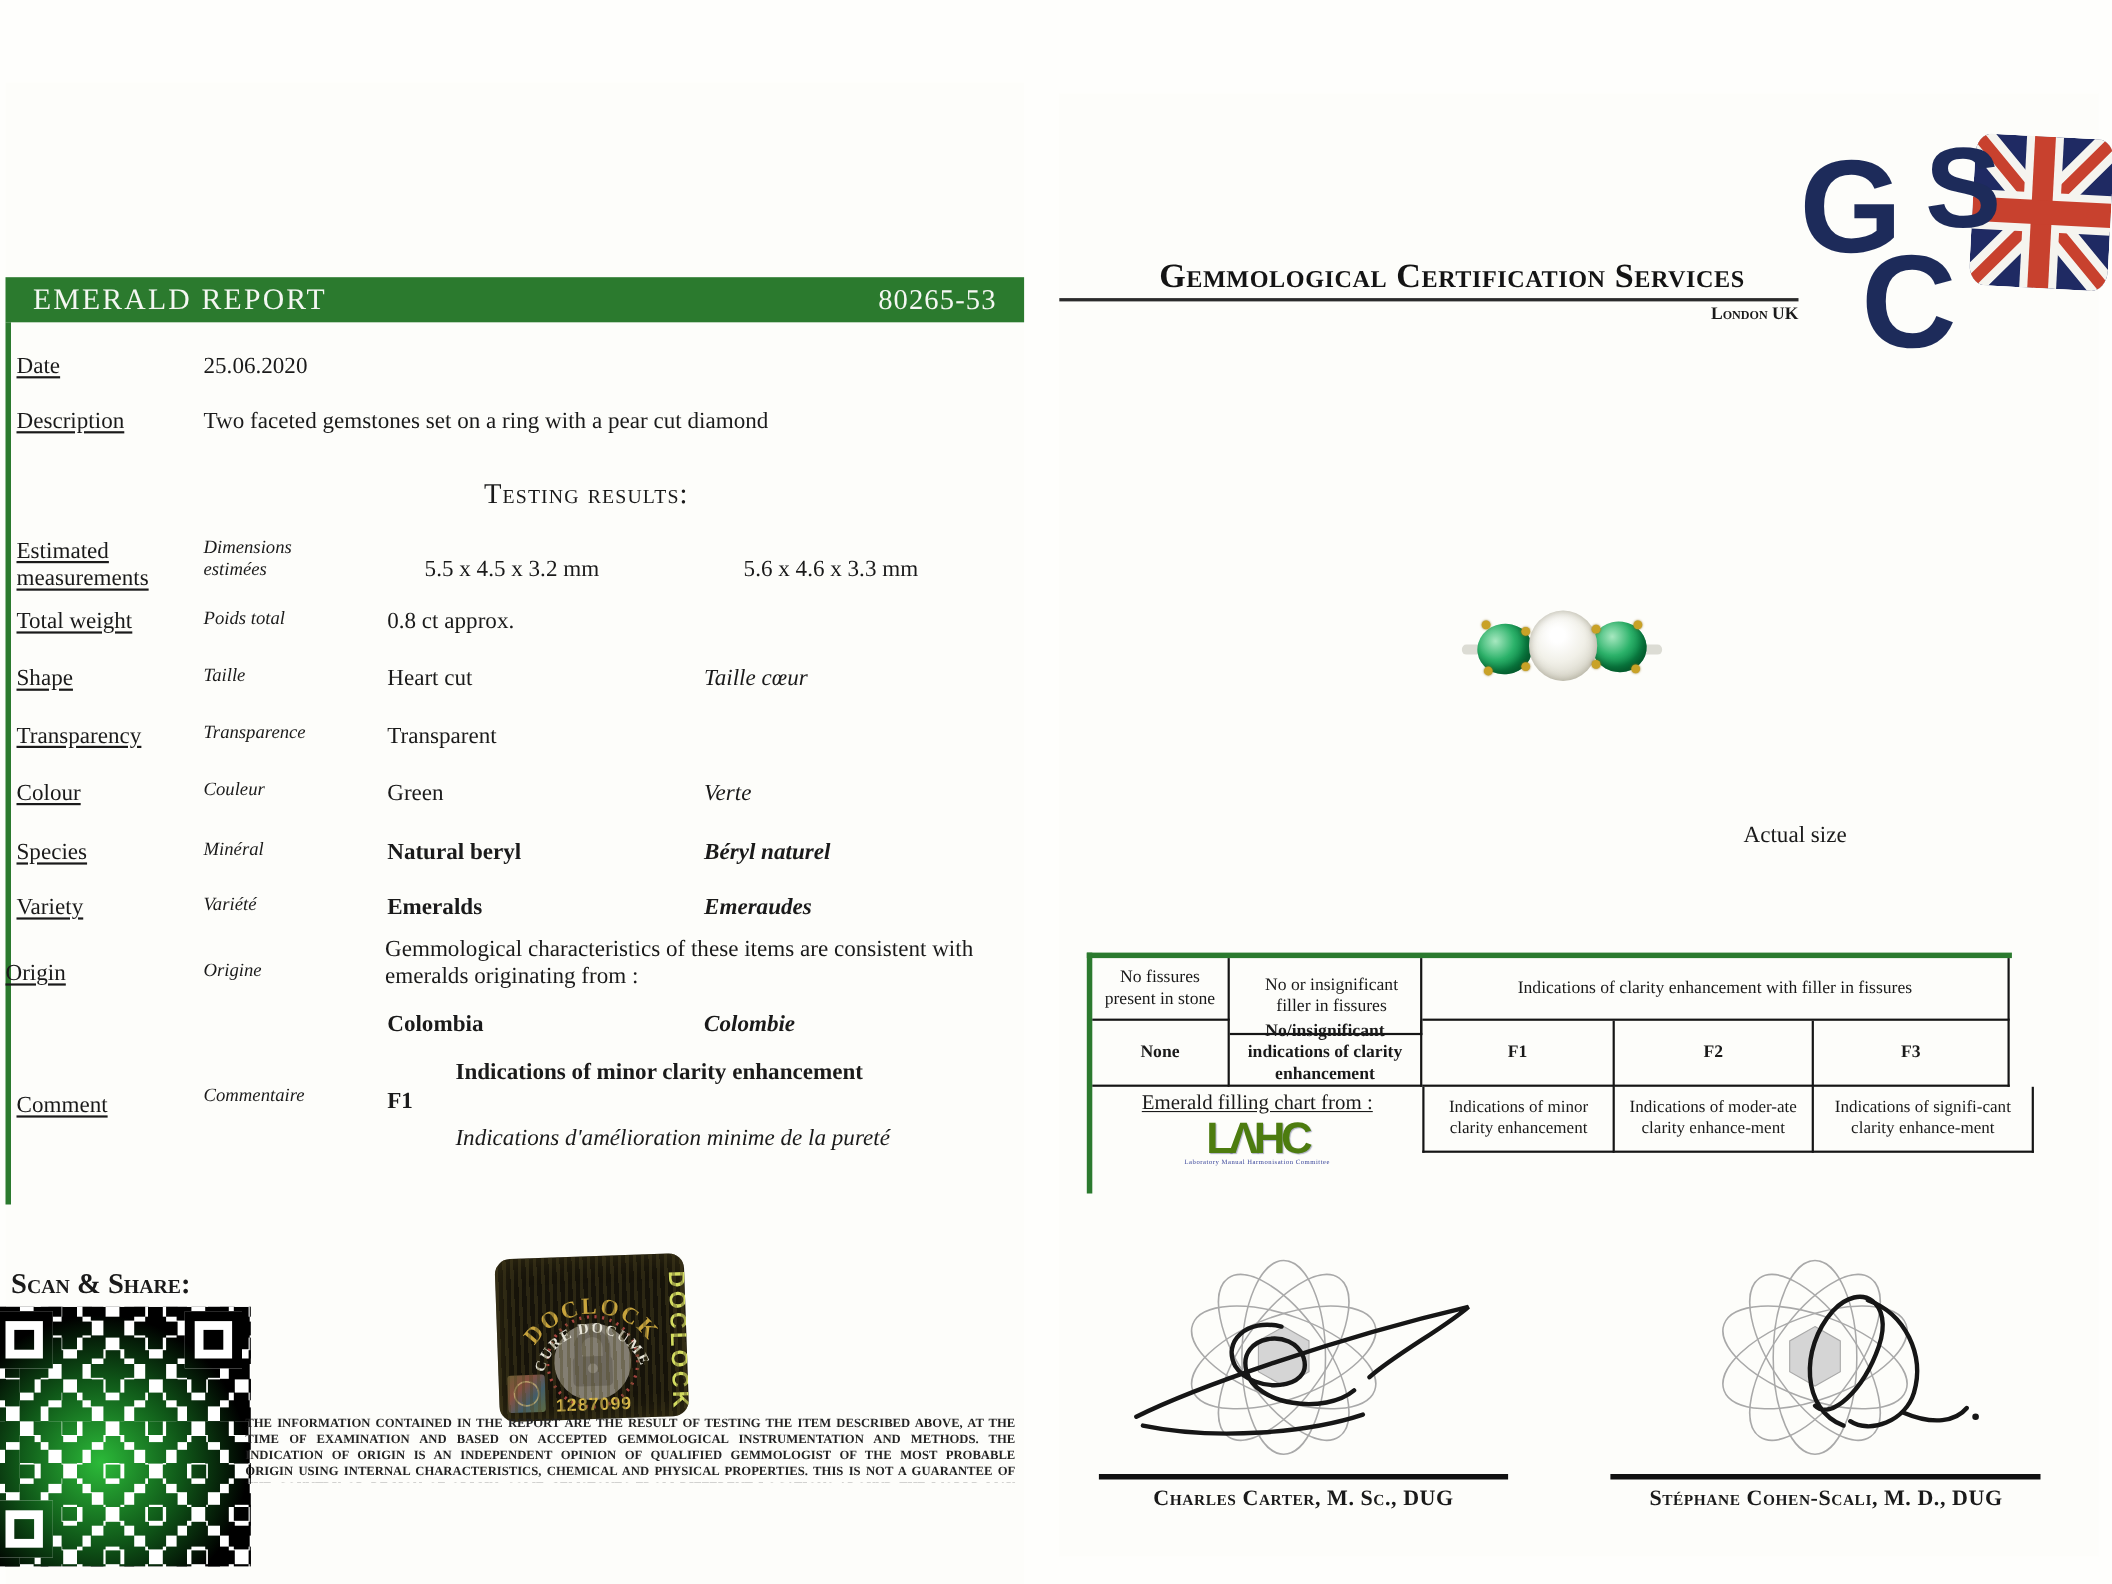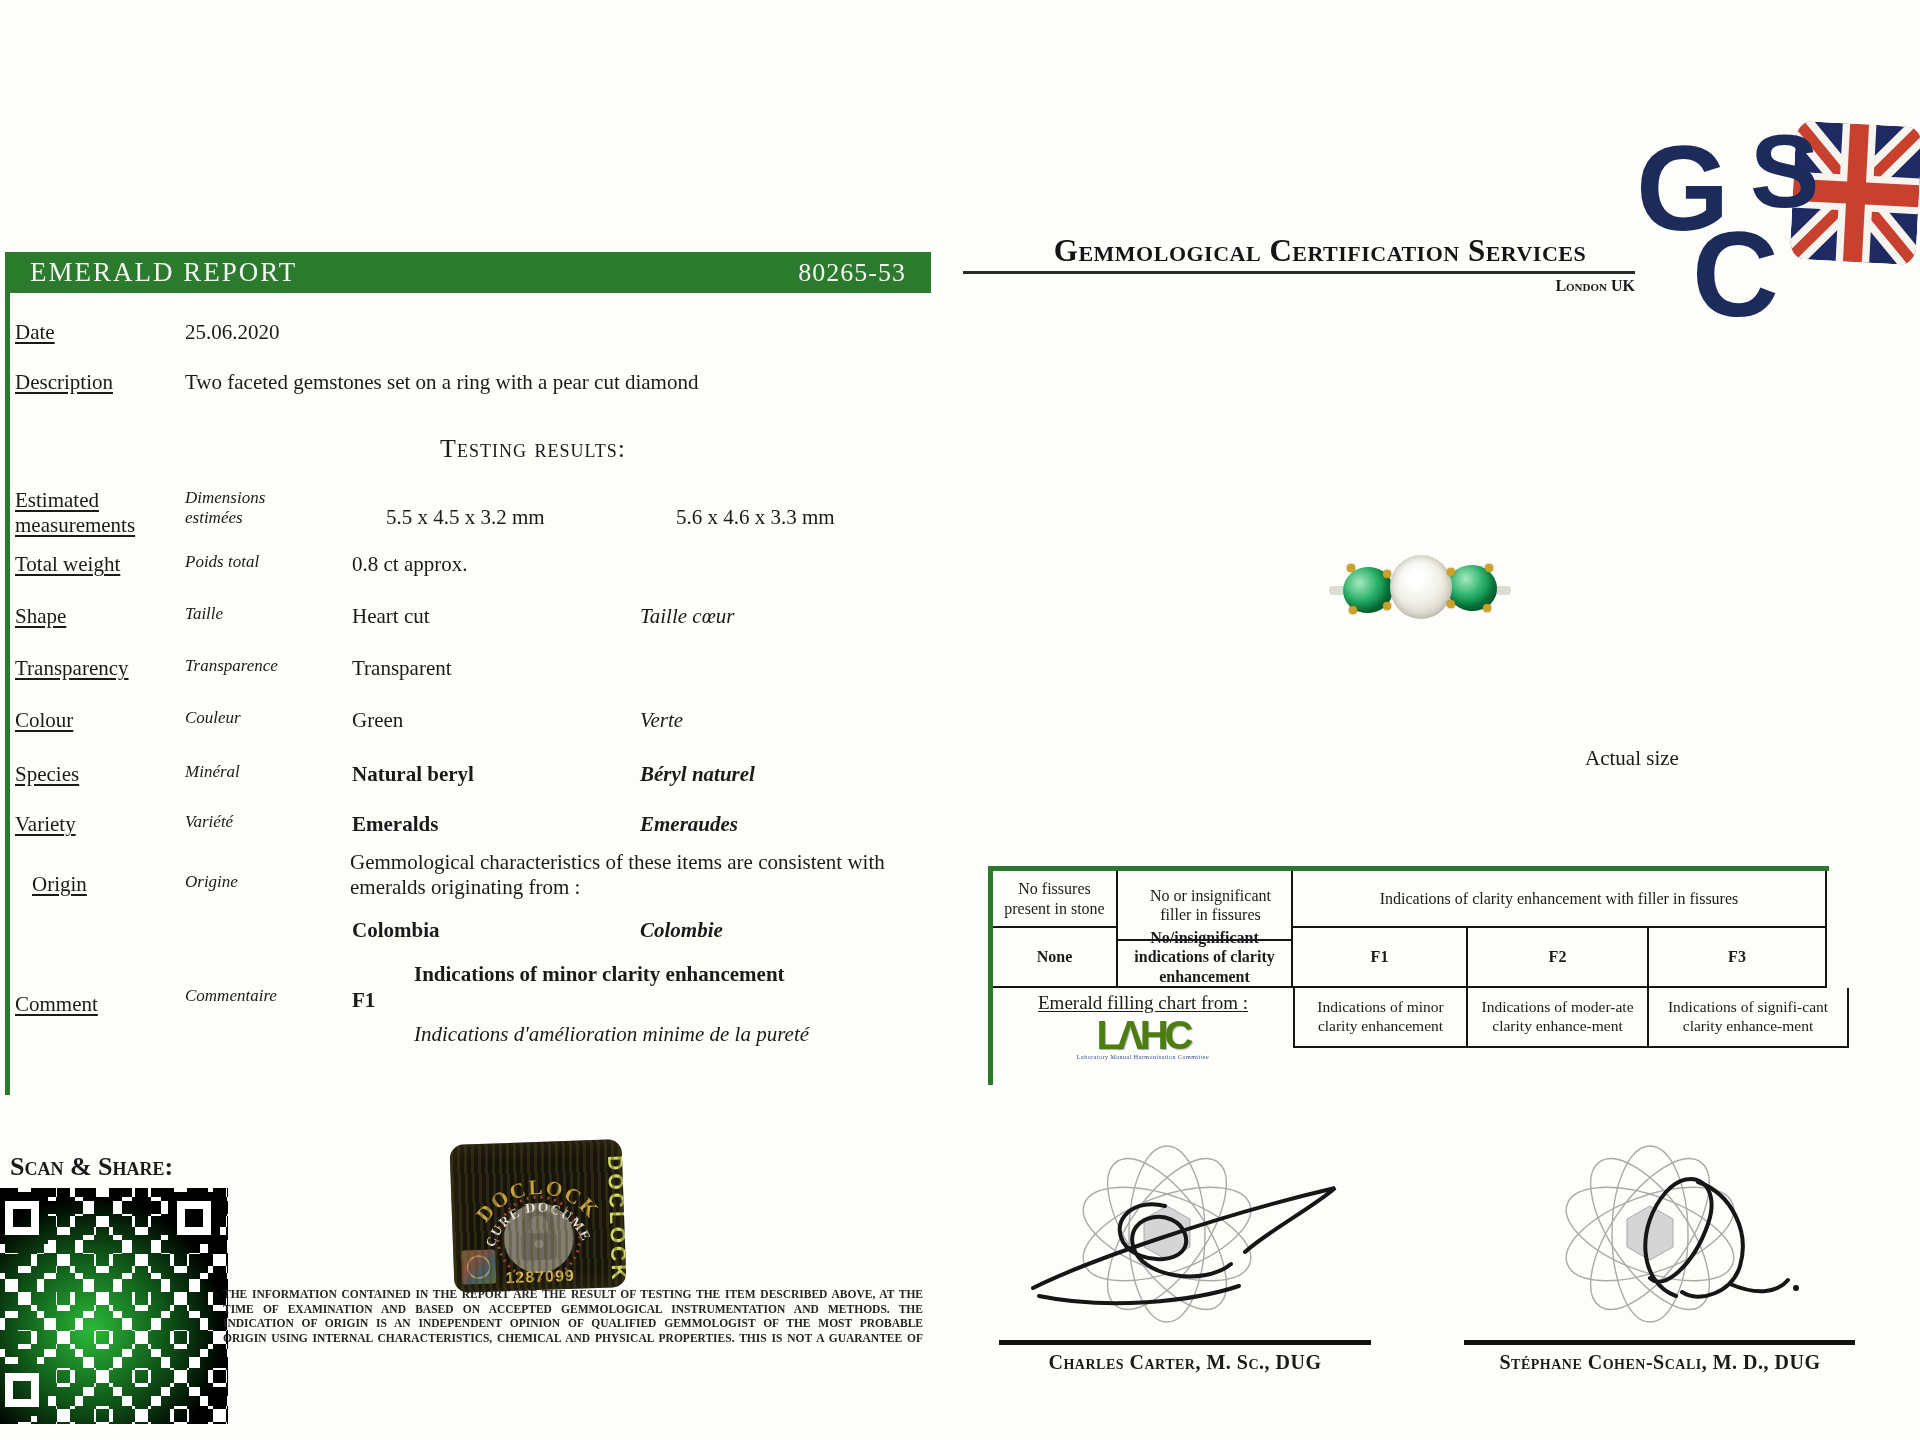--- a/index.html
+++ b/index.html
@@ -139,21 +139,21 @@
   <div class="abs lbl und" style="left:15px;top:762px;">Species</div>
   <div class="abs frlbl" style="left:185px;top:762px;">Minéral</div>
   <div class="abs val bold" style="left:352px;top:762px;">Natural beryl</div>
   <div class="abs val bold ital" style="left:640px;top:762px;">Béryl naturel</div>
 
   <div class="abs lbl und" style="left:15px;top:812px;">Variety</div>
   <div class="abs frlbl" style="left:185px;top:812px;">Variété</div>
   <div class="abs val bold" style="left:352px;top:812px;">Emeralds</div>
   <div class="abs val bold ital" style="left:640px;top:812px;">Emeraudes</div>
 
-  <div class="abs lbl und" style="left:32px;top:872px;text-align:right;">Origin</div>
+  <div class="abs lbl und" style="left:5px;top:872px;text-align:right;">Origin</div>
   <div class="abs frlbl" style="left:185px;top:872px;">Origine</div>
   <div class="abs val" style="left:350px;top:850px;width:578px;">Gemmological characteristics of these items are consistent with emeralds originating from :</div>
   <div class="abs val bold" style="left:352px;top:918px;">Colombia</div>
   <div class="abs val bold ital" style="left:640px;top:918px;">Colombie</div>
 
   <div class="abs lbl und" style="left:15px;top:992px;">Comment</div>
   <div class="abs frlbl" style="left:185px;top:986px;">Commentaire</div>
   <div class="abs val bold" style="left:352px;top:988px;">F1</div>
   <div class="abs val bold" style="left:414px;top:962px;">Indications of minor clarity enhancement</div>
   <div class="abs val ital" style="left:414px;top:1022px;">Indications d'amélioration minime de la pureté</div>

